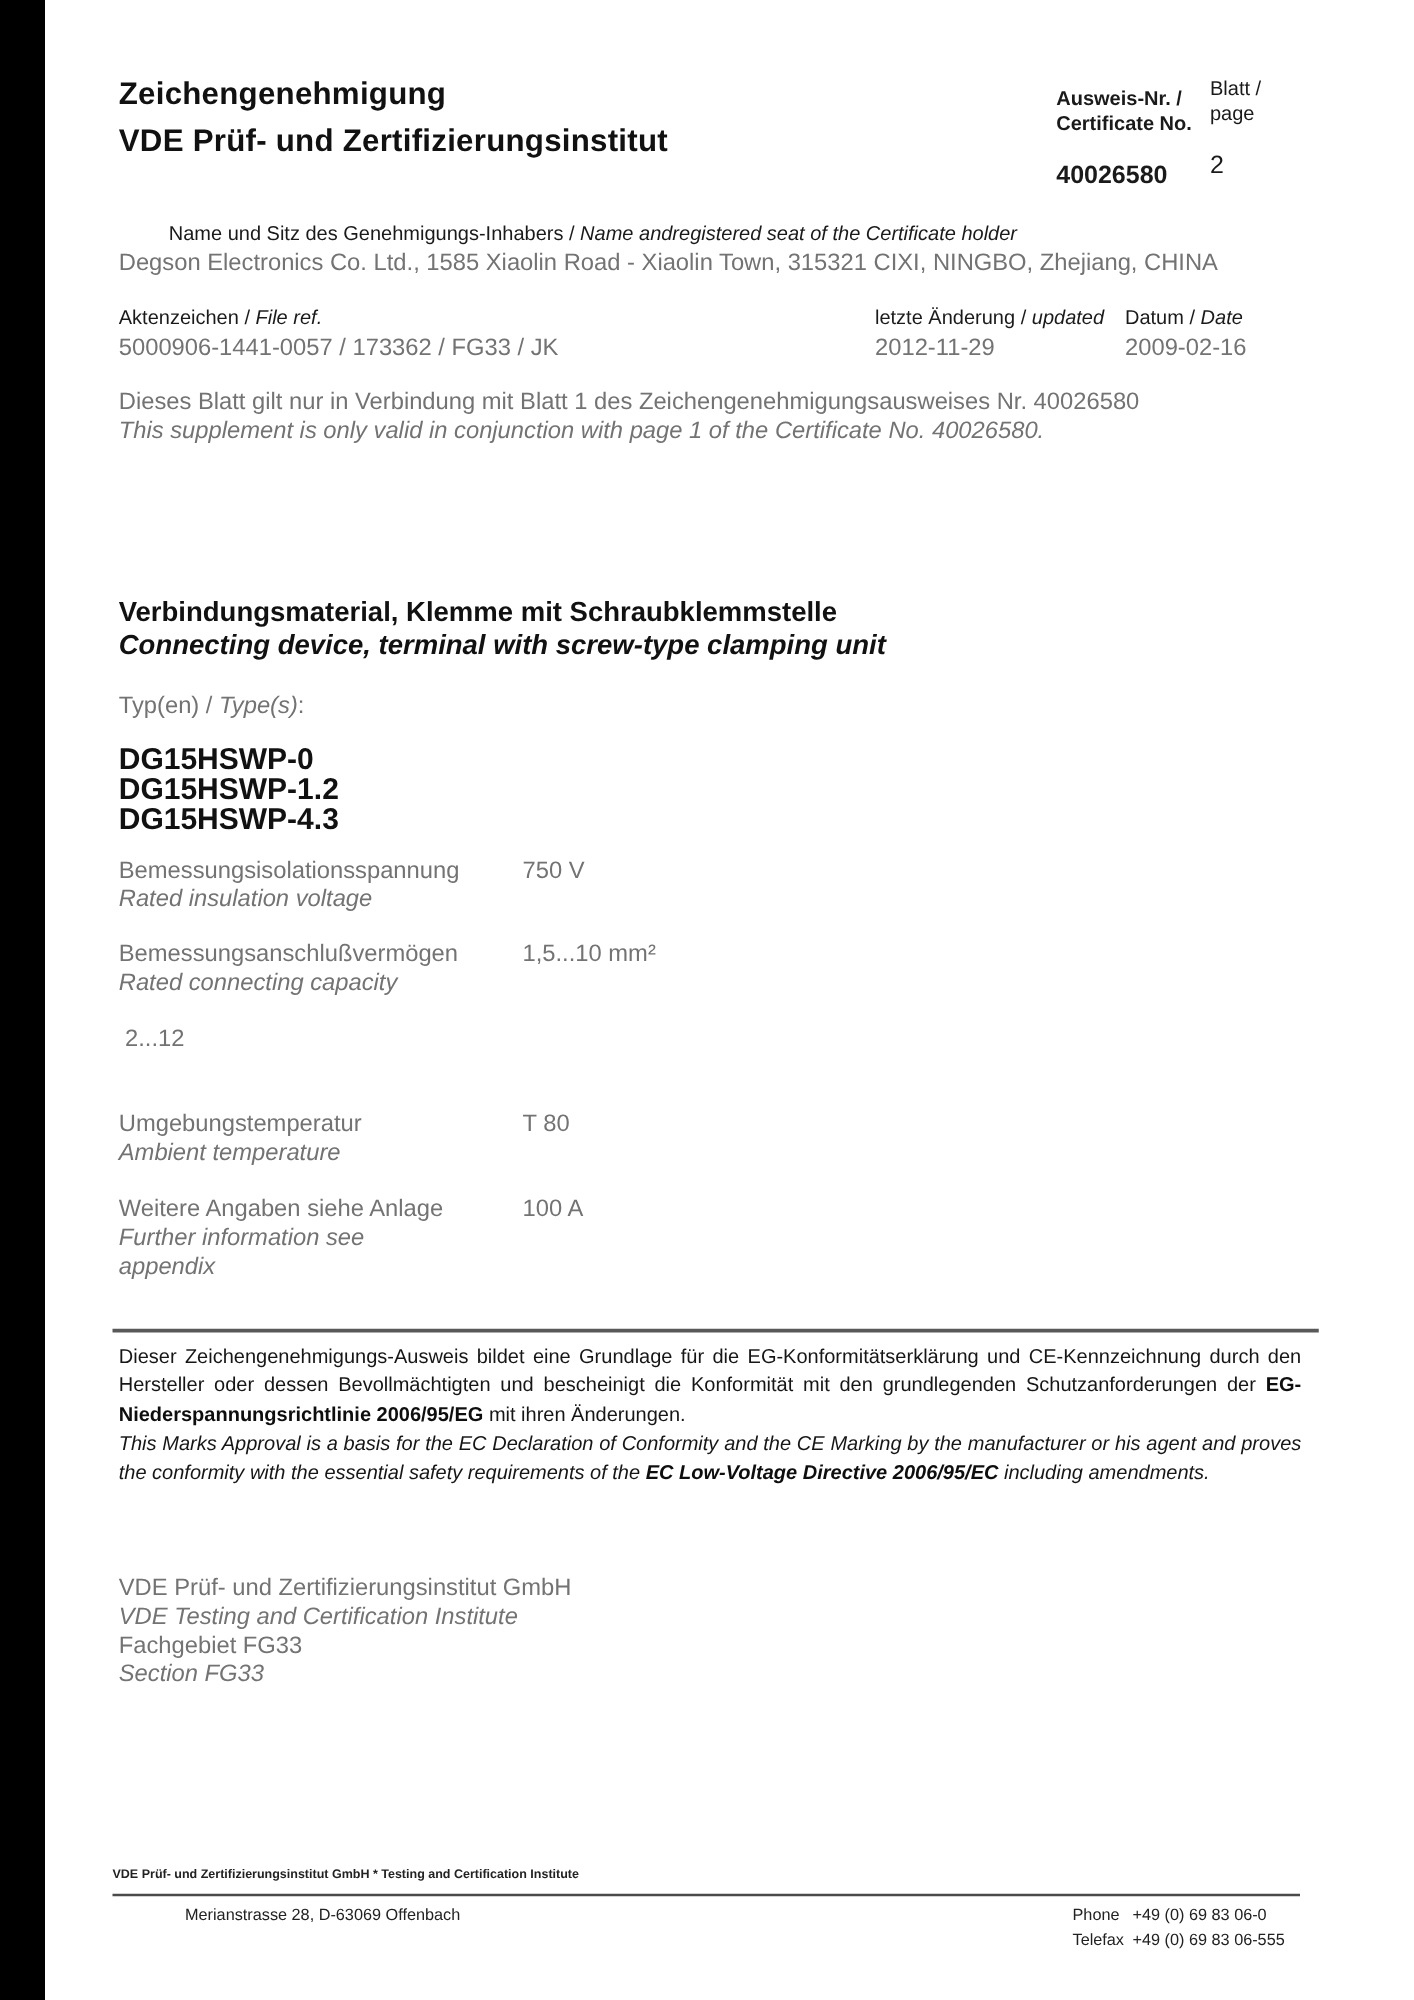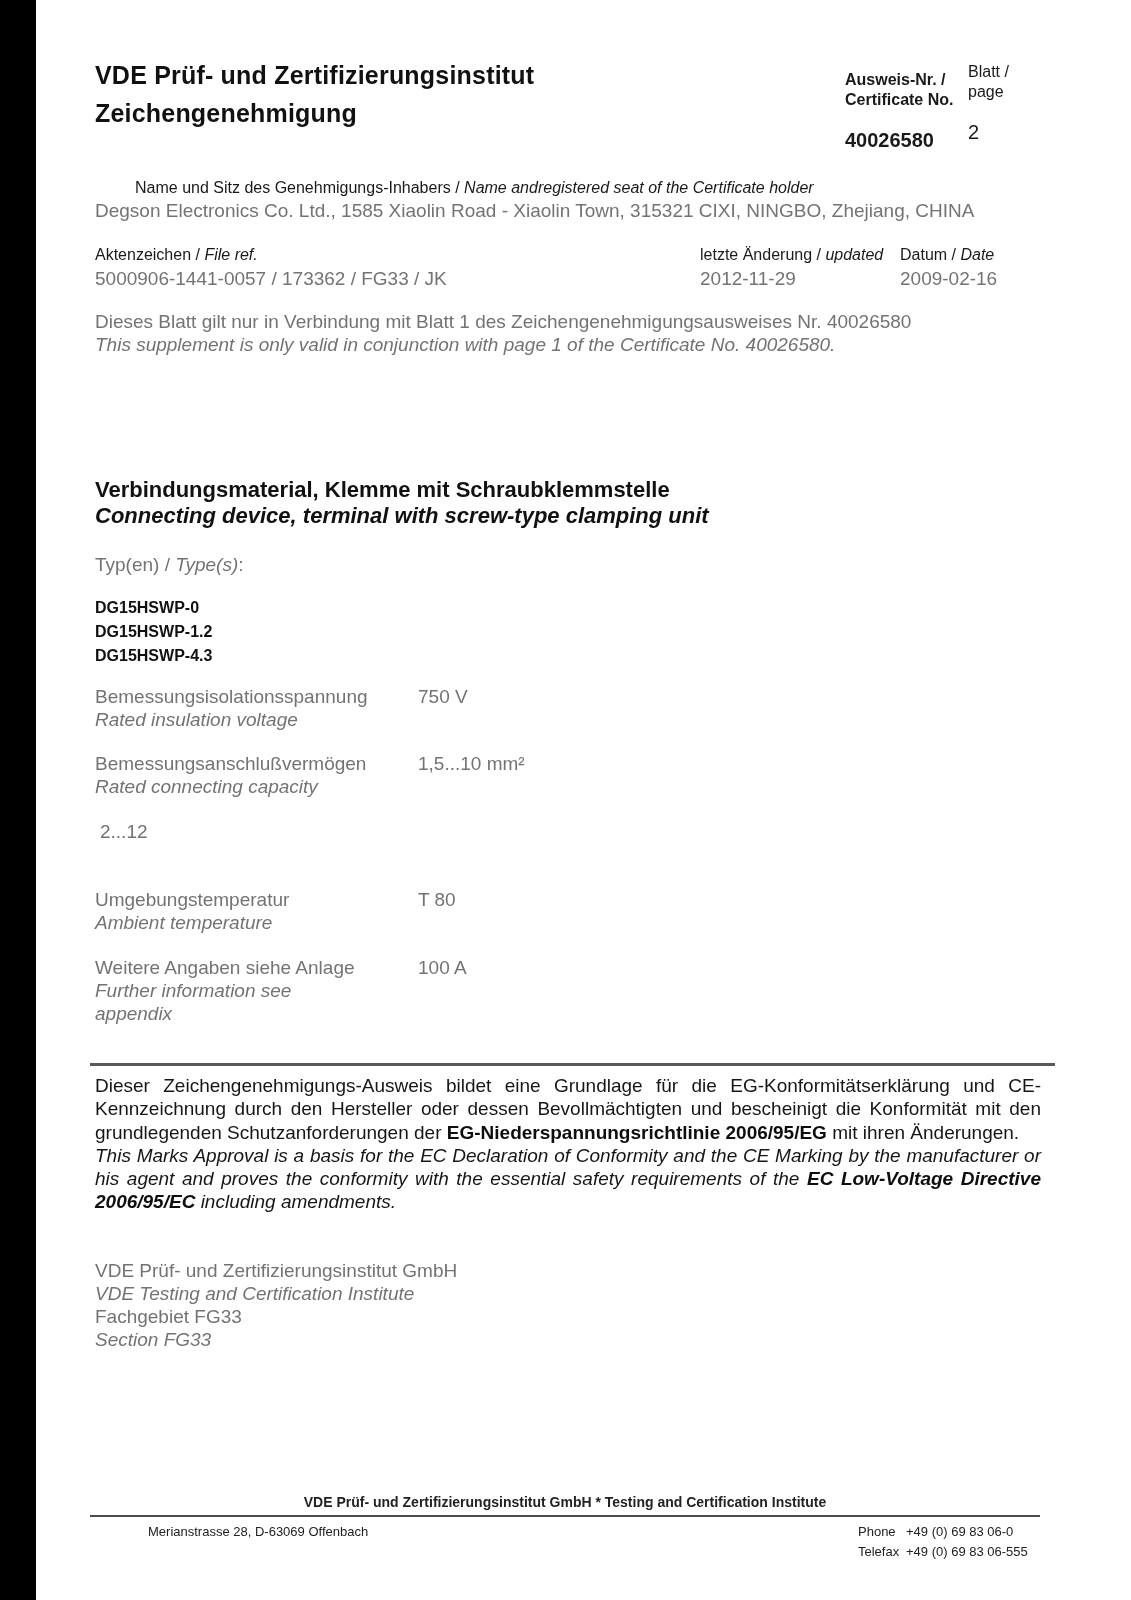--- a/index.html
+++ b/index.html
@@ -49,69 +49,68 @@
 
   .supplement { left: 95px; top: 310px; width: 960px; }
 
   .product-title {
     left: 95px; top: 477px;
     font-size: 22px; font-weight: bold; line-height: 26px; color: #111;
   }
   .types-label { left: 95px; top: 553px; }
   .types-list {
     left: 95px; top: 596px;
-    font-size: 16px; font-weight: bold; line-height: 24px; color: #111;
+    font-size: 24px; font-weight: bold; line-height: 24px; color: #111;
   }
 
   
   .spec-row { left: 95px; width: 960px; }
   .spec-label { display: inline-block; vertical-align: top; width: 318px; }
   .spec-label .en { display: block; max-width: 245px; }
   .spec-value { display: inline-block; vertical-align: top; margin-left: 5px; }
   .r1 { top: 685px; } .r2 { top: 752px; } .r3 { top: 820px; }
   .r4 { top: 888px; } .r5 { top: 956px; }
 
   .rule-top {
     left: 90px; top: 1063px; width: 965px; height: 3px;
     background: #595959;
   }
   .declaration {
     left: 95px; top: 1074px; width: 946px;
-    font-size: 19px; line-height: 23.3px; color: #161616;
+    font-size: 16px; line-height: 23.3px; color: #161616;
     text-align: justify;
   }
   .declaration p { margin: 0; }
   .declaration .en { font-style: italic; }
   .declaration b { color: #0e0e0e; }
 
   .signature { left: 95px; top: 1259px; }
 
   
   .footer-institute {
     left: 90px; top: 1494px; width: 950px;
-    text-align: center;
-    font-size: 14px; font-weight: bold; color: #222;
+    font-size: 10px; font-weight: bold; color: #222;
   }
   .rule-bottom {
     left: 90px; top: 1515px; width: 950px; height: 2px;
     background: #4a4a4a;
   }
   .footer-address { left: 148px; top: 1522px; font-size: 13px; line-height: 20px; color: #222; }
   .footer-contact { left: 858px; top: 1522px; font-size: 13px; line-height: 20px; color: #222; }
   .footer-contact .lbl { display: inline-block; width: 48px; }
 </style>
 </head>
 <body>
 
 <div class="page">
   <div class="scan-band"></div>
 
   <div class="abs doc-title">
+    <div>Zeichengenehmigung</div>
     <div>VDE Prüf- und Zertifizierungsinstitut</div>
-    <div>Zeichengenehmigung</div>
   </div>
 
   <div class="abs hdr-col cert-col">
     <div>Ausweis-Nr. /</div>
     <div>Certificate No.</div>
     <div class="hdr-value">40026580</div>
   </div>
 
   <div class="abs hdr-col page-col">
     <div>Blatt /</div>

